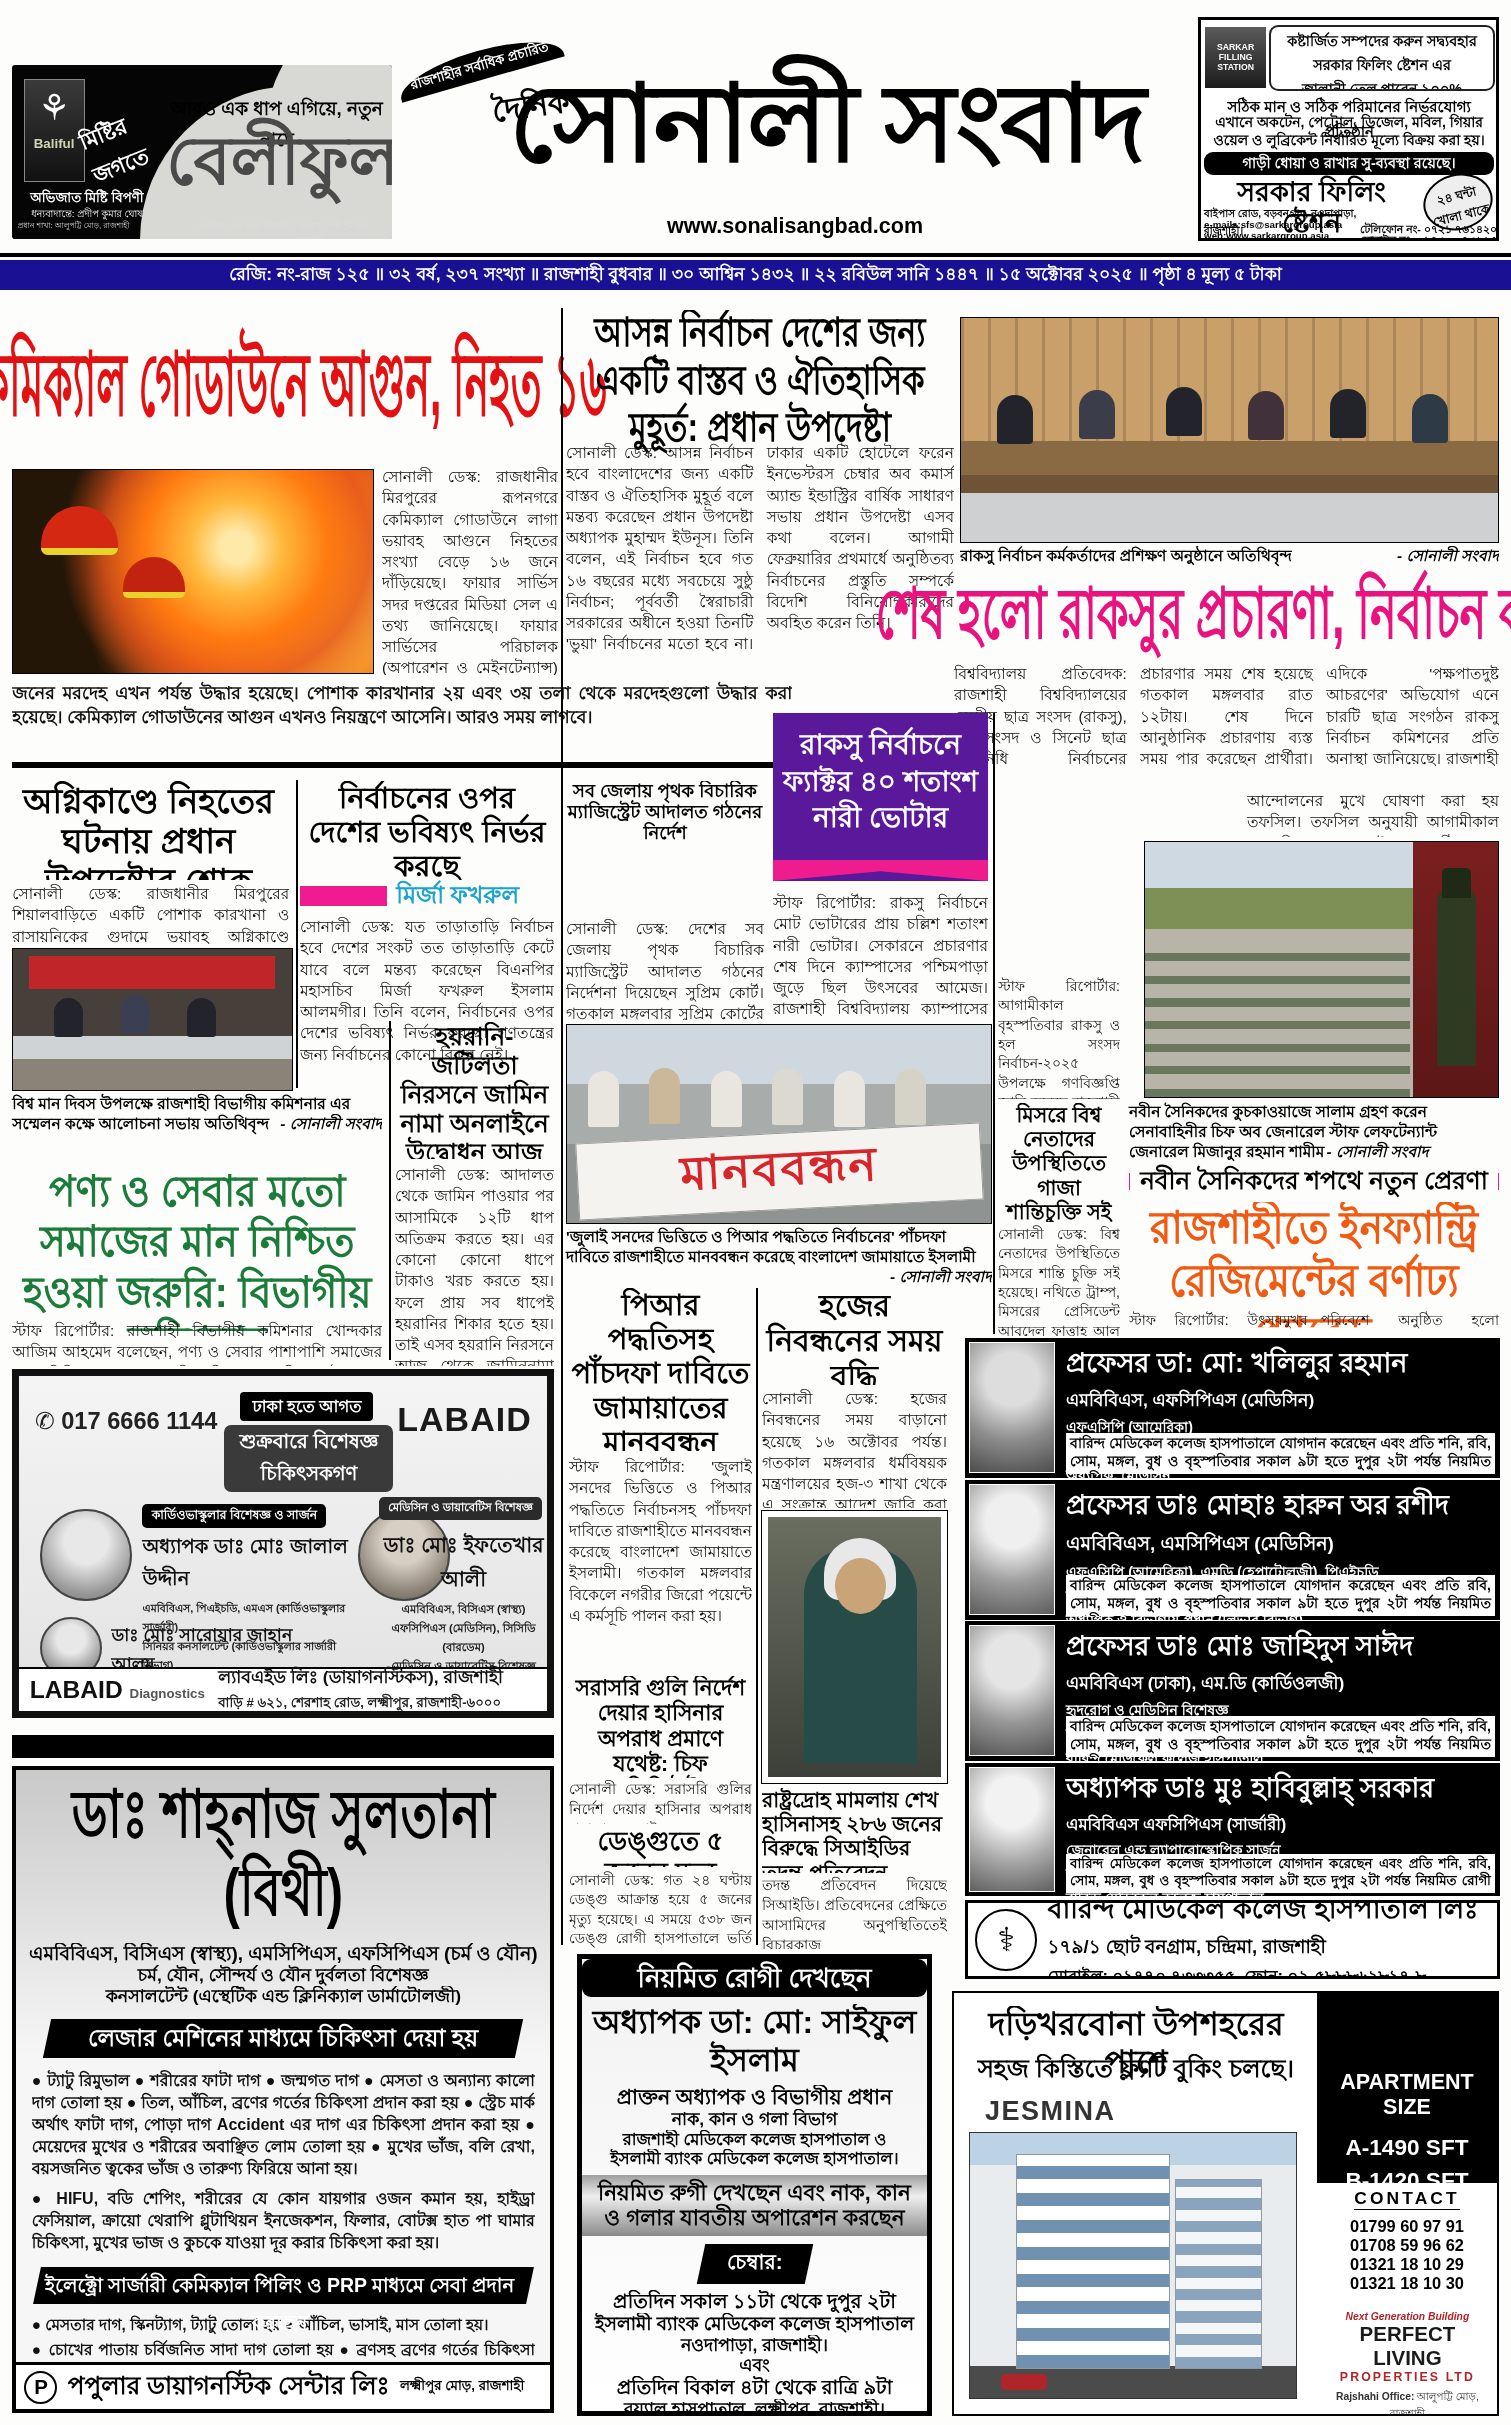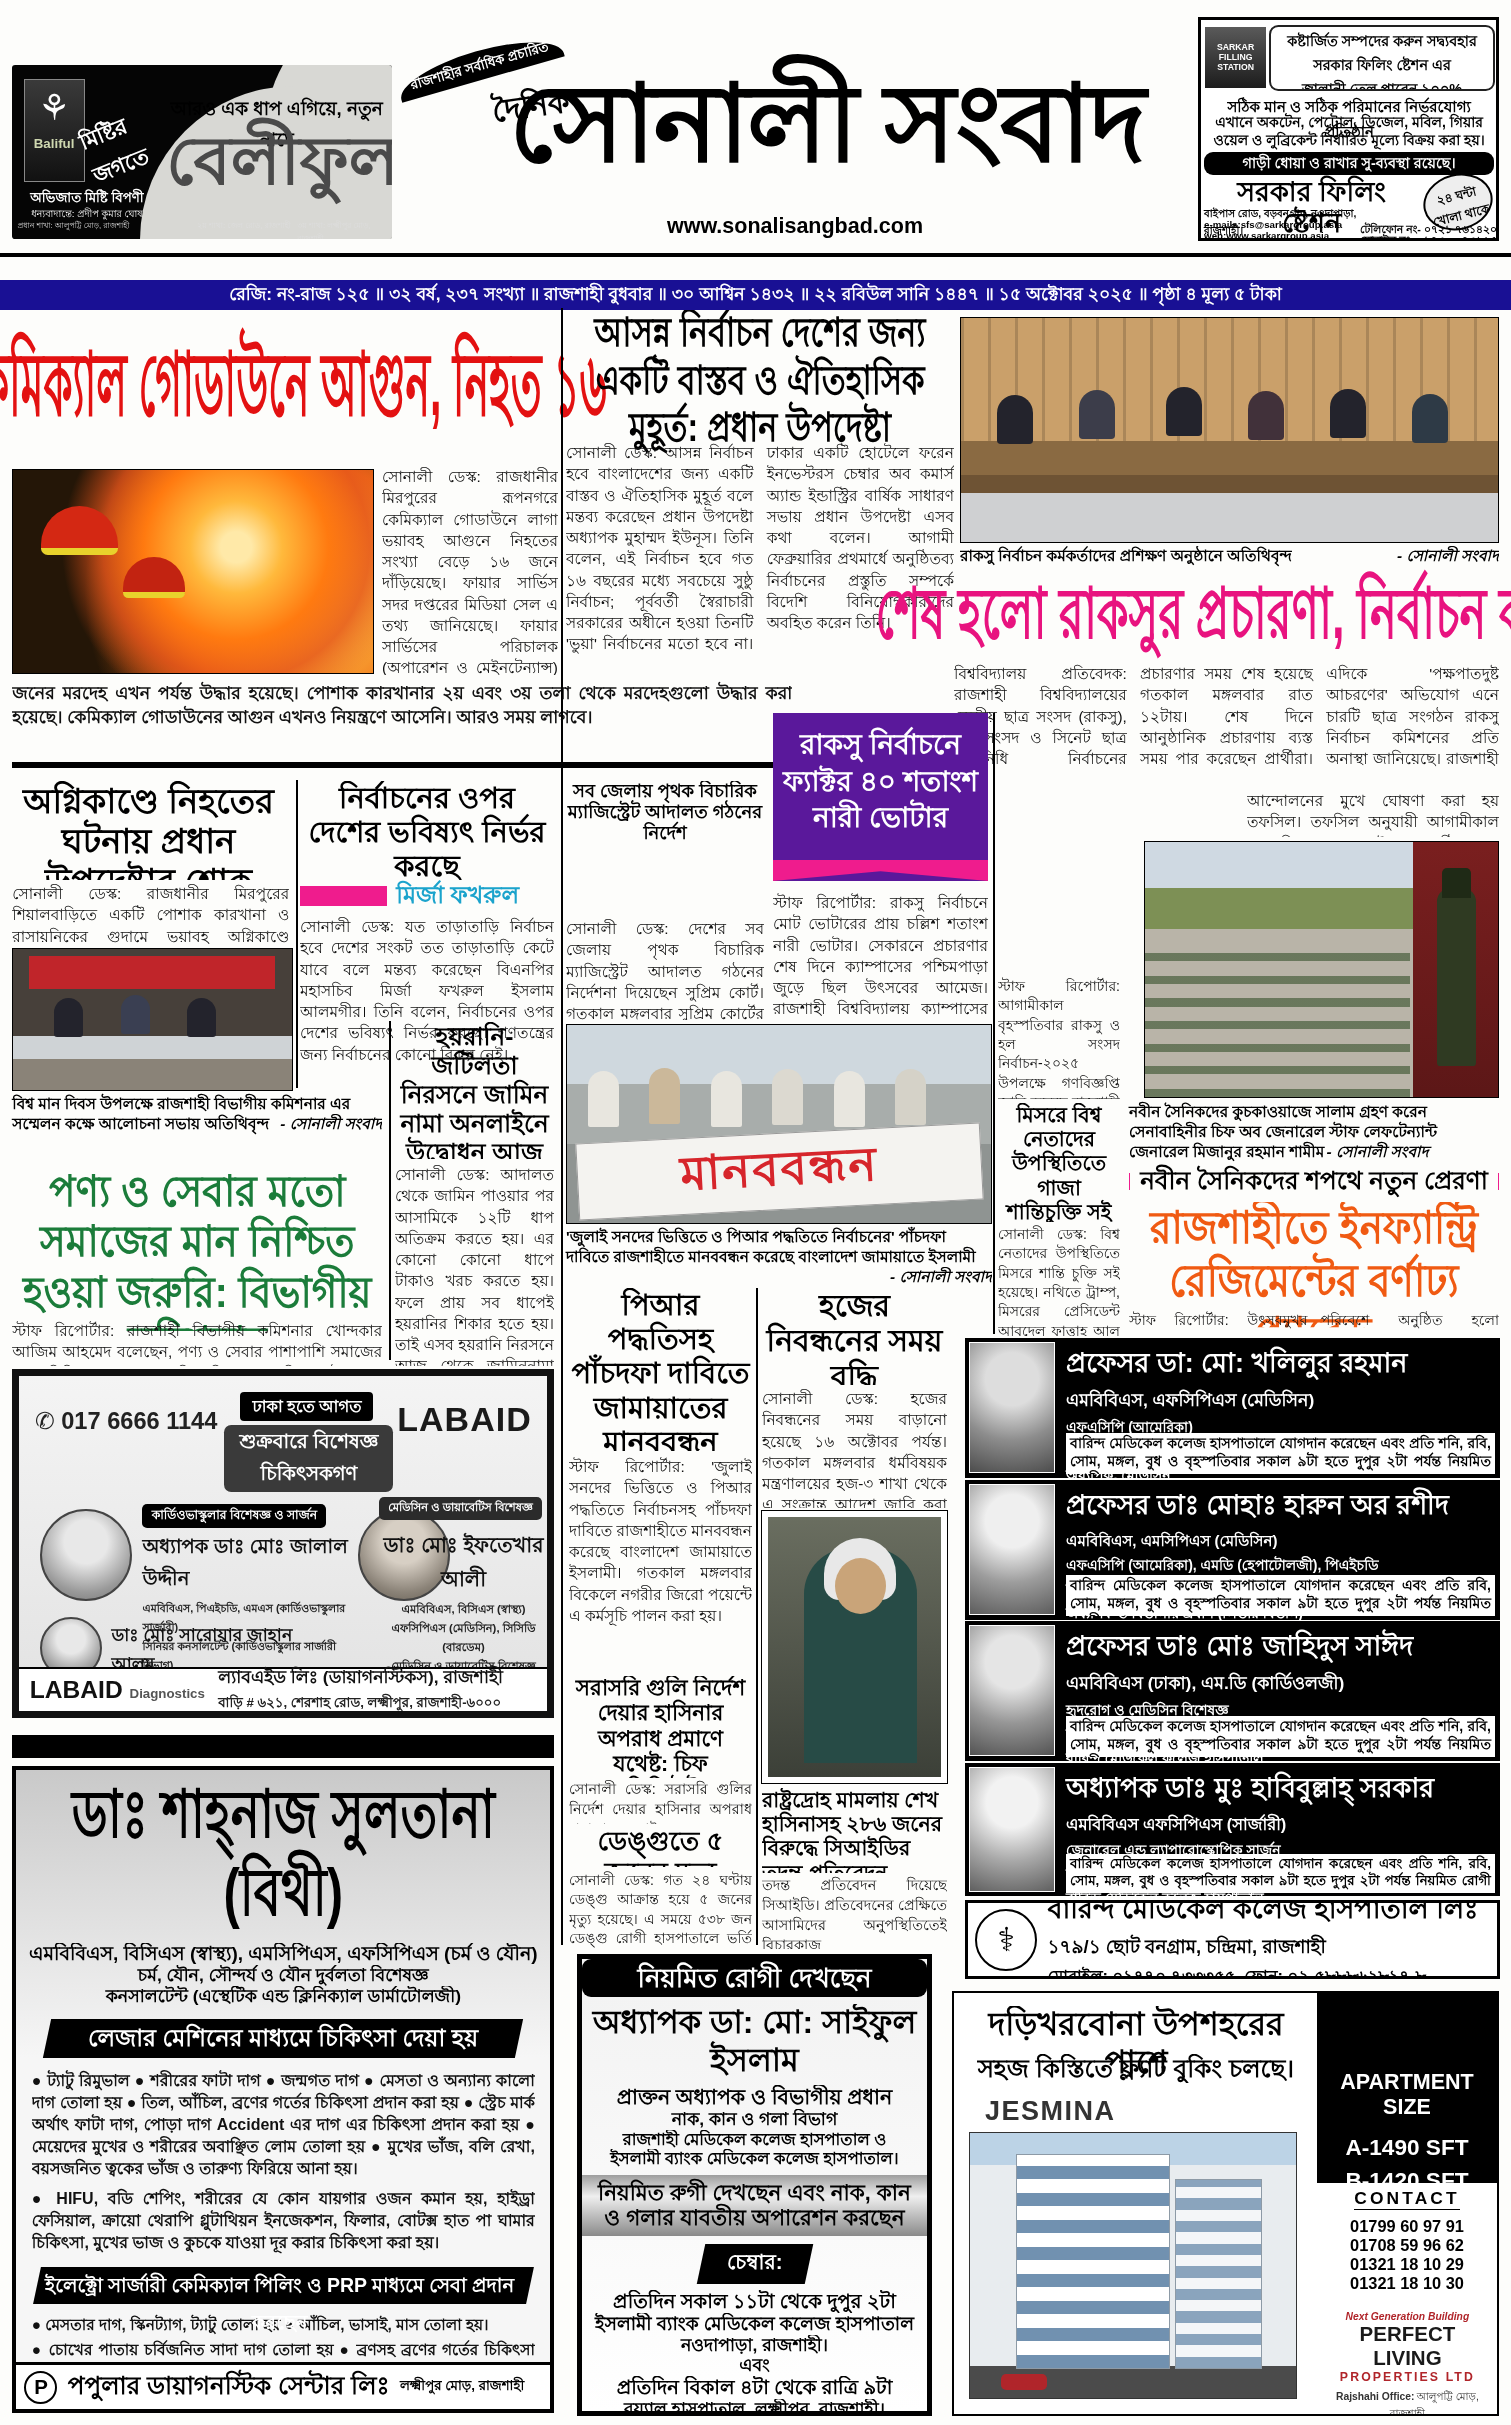--- a/index.html
+++ b/index.html
@@ -73,21 +73,21 @@
       <div>খোলা থাকে</div>
     </div>
     <div class="abs" style="left:3.1px;top:186px;width:169px;font-size:10.3px;font-weight:bold;color:#000;">বাইপাস রোড, বড়বনগ্রাম, নওদাপাড়া, রাজশাহী।</div>
     <div class="abs" style="left:3.1px;top:199px;width:169px;font-size:9.7px;font-weight:bold;color:#000;">e-mails:sfs@sarkargroup.asia</div>
     <div class="abs" style="left:3.1px;top:210px;width:169px;font-size:9.7px;font-weight:bold;color:#000;">web:www.sarkargroup.asia</div>
     <div class="abs" style="left:159px;top:201px;width:139px;font-size:10.8px;font-weight:bold;color:#000;">টেলিফোন নং- ০৭২১ ৭৬১৪২০</div>
     <div class="abs" style="left:159px;top:212px;width:139px;font-size:10.8px;font-weight:bold;color:#000;">মোবাইল নং- ০১৭৩০ ০৭৩২৬৫</div>
   </div>
 
   <div class="abs rule" style="left:0;top:253px;width:1511px;height:4.1px;"></div>
-  <div class="abs" style="left:0;top:260px;width:1511px;height:30px;background:#191094;color:#fff;display:flex;align-items:center;justify-content:center;margin-top:20px;">
+  <div class="abs" style="left:0;top:260px;width:1511px;height:30px;background:#191094;color:#fff;display:flex;align-items:center;justify-content:center;">
     <span style="font-size:17.4px;font-weight:bold;">রেজি: নং-রাজ ১২৫ ॥ ৩২ বর্ষ, ২৩৭ সংখ্যা ॥ রাজশাহী বুধবার ॥ ৩০ আশ্বিন ১৪৩২ ॥ ২২ রবিউল সানি ১৪৪৭ ॥ ১৫ অক্টোবর ২০২৫ ॥ পৃষ্ঠা ৪ মূল্য ৫ টাকা</span>
   </div>
 
   <div class="abs" style="left:12.3px;top:318px;width:546px;height:144px;display:flex;align-items:center;justify-content:center;">
     <span style="color:#e31111;font-weight:900;font-size:42px;white-space:nowrap;transform:scale(0.98,2.1);">কেমিক্যাল গোডাউনে আগুন, নিহত ১৬</span>
   </div>
   <div class="abs photo" style="left:12.3px;top:469px;width:362px;height:205px;background:
       radial-gradient(circle at 62% 38%, #ffe9a8 0 6%, #ffb93c 18%, #ff7a10 36%, rgba(229,84,26,.8) 52%, transparent 68%),
       radial-gradient(circle at 82% 60%, #ffd34d 0 10%, #f07018 40%, transparent 70%),
       linear-gradient(100deg, #241607 0 30%, #0d0a06 70%, #000);">
@@ -267,21 +267,21 @@
       <div class="docline" style="font-size:14px;">এফএসিপি (আমেরিকা)</div>
       <div class="docline" style="font-size:14px;">মেডিসিন বিশেষজ্ঞ</div>
       <div class="docline" style="font-size:14px;">অধ্যাপক, মেডিসিন</div>
     </div>
     <div class="abs" style="left:101px;top:95px;width:429px;height:41px;background:#fff;color:#000;font-weight:bold;font-size:14px;line-height:1.3;padding:1px 4.1px;overflow:hidden;text-align:justify;">বারিন্দ মেডিকেল কলেজ হাসপাতালে যোগদান করেছেন এবং প্রতি শনি, রবি, সোম, মঙ্গল, বুধ ও বৃহস্পতিবার সকাল ৯টা হতে দুপুর ২টা পর্যন্ত নিয়মিত রোগী দেখছেন</div>
   </div>
   <div class="abs" style="left:965px;top:1480px;width:535px;height:140px;background:#000;">
     <div class="abs" style="left:4.1px;top:4.1px;width:86px;height:131px;background:radial-gradient(circle at 50% 28%, #efefef 0 26%, #9d9d9d 60%, #5c5c5c);border:1.5px solid #fff;"></div>
     <div class="abs" style="left:101px;top:4.1px;width:429px;">
       <div class="docline" style="font-size:27px;">প্রফেসর ডাঃ মোহাঃ হারুন অর রশীদ</div>
-      <div class="docline" style="font-size:15px;">এমবিবিএস, এমসিপিএস (মেডিসিন)</div>
+      <div class="docline" style="font-size:19px;">এমবিবিএস, এমসিপিএস (মেডিসিন)</div>
       <div class="docline" style="font-size:14px;">এফএসিপি (আমেরিকা), এমডি (হেপাটোলজী), পিএইচডি</div>
       <div class="docline" style="font-size:14px;">লিভার, পরিপাকতন্ত্র ও মেডিসিন বিশেষজ্ঞ</div>
       <div class="docline" style="font-size:14px;">অধ্যাপক ও বিভাগীয় প্রধান (লিভার বিভাগ)</div>
     </div>
     <div class="abs" style="left:101px;top:95px;width:429px;height:41px;background:#fff;color:#000;font-weight:bold;font-size:14px;line-height:1.3;padding:1px 4.1px;overflow:hidden;text-align:justify;">বারিন্দ মেডিকেল কলেজ হাসপাতালে যোগদান করেছেন এবং প্রতি রবি, সোম, মঙ্গল, বুধ ও বৃহস্পতিবার সকাল ৯টা হতে দুপুর ২টা পর্যন্ত নিয়মিত রোগী দেখছেন</div>
   </div>
   <div class="abs" style="left:965px;top:1621px;width:535px;height:140px;background:#000;">
     <div class="abs" style="left:4.1px;top:4.1px;width:86px;height:131px;background:radial-gradient(circle at 50% 28%, #e5e5e5 0 26%, #969696 60%, #535353);border:1.5px solid #fff;"></div>
     <div class="abs" style="left:101px;top:4.1px;width:429px;">
       <div class="docline" style="font-size:27px;">প্রফেসর ডাঃ মোঃ জাহিদুস সাঈদ</div>

